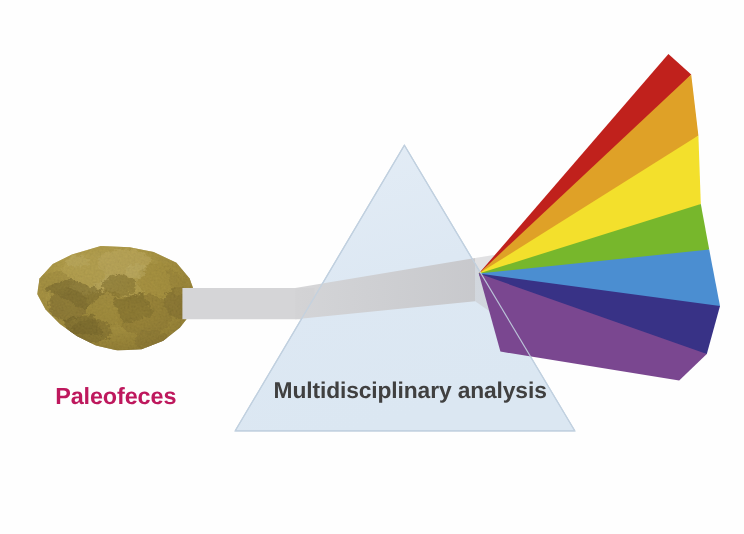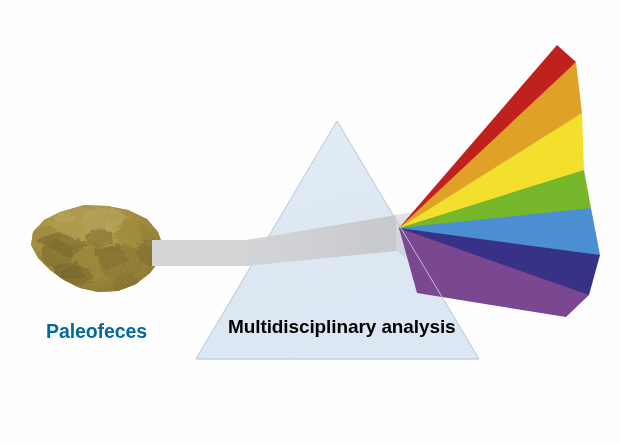--- a/index.html
+++ b/index.html
@@ -22,34 +22,34 @@
     left: 0;
     top: 0;
     width: 620px;
     height: 445px;
     display: block;
   }
   .fig-label {
     position: absolute;
     font-family: "Liberation Sans", sans-serif;
     font-weight: bold;
-    color: #0369a1;
+    color: #be185d;
     white-space: nowrap;
     letter-spacing: -0.1px;
   }
   #label-paleofeces {
     left: 46px;
     top: 320px;
     font-size: 19.5px;
   }
   #label-multidisciplinary {
     left: 228px;
     top: 316px;
     font-size: 19px;
-    color: #000000;
+    color: #404040;
   }
 </style>
 </head>
 <body>
 
 <div id="figure-root">
 
   <svg id="figure-svg" viewBox="0 0 620 445">
     <defs>
 

